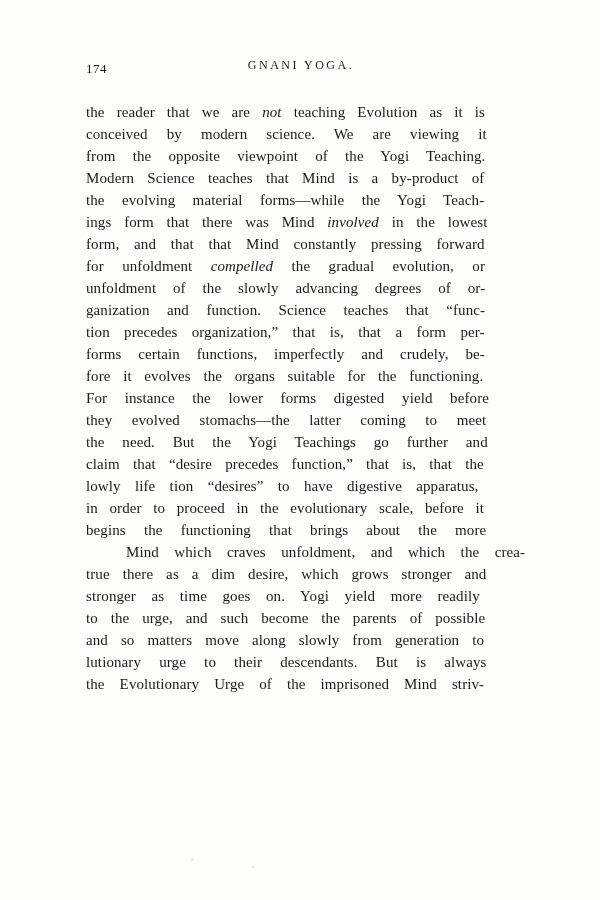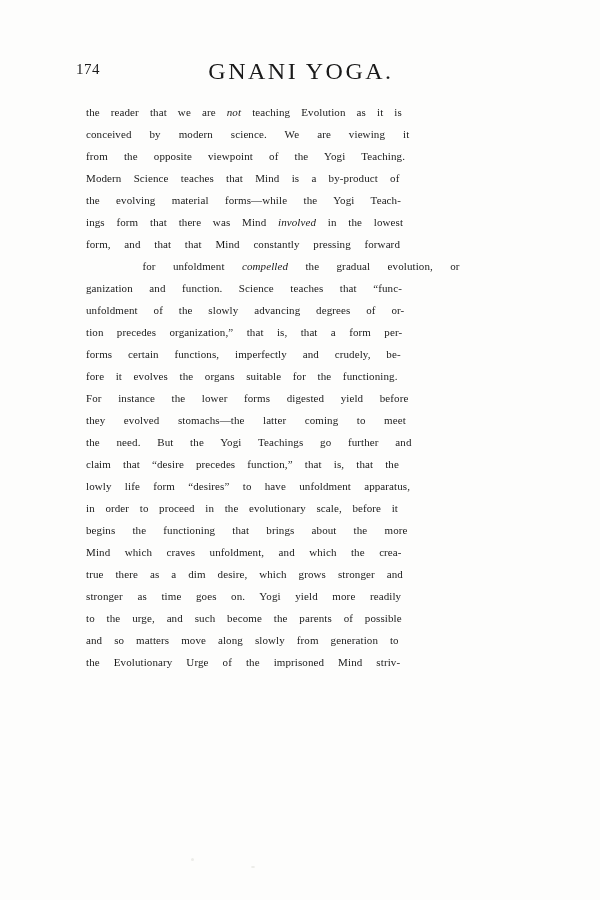--- a/index.html
+++ b/index.html
@@ -13,41 +13,41 @@
   .page {
     position: relative;
     width: 600px;
     height: 900px;
     background: #fdfdfc;
     font-family: "Liberation Serif", "DejaVu Serif", serif;
     color: #1a1a1a;
   }
   .pagenum {
     position: absolute;
-    left: 76px;
+    left: 86px;
     top: 61px;
-    font-size: 15px;
+    font-size: 13px;
     letter-spacing: 0.5px;
     text-align: center;
   }
   .running-title {
     position: absolute;
     left: 86px;
     top: 58px;
     width: 430px;
     text-align: center;
-    font-size: 24px;
+    font-size: 12px;
     letter-spacing: 2.5px;
   }
   .body-text {
     position: absolute;
     left: 86px;
     top: 101px;
     width: 430px;
-    font-size: 11px;
+    font-size: 15px;
     line-height: 22px;
     letter-spacing: 0.1px;
   }
   .line {
     height: 22px;
     overflow: visible;
   }
   .line .inner {
     display: inline-block;
     white-space: nowrap;
@@ -71,35 +71,36 @@
     <span class="running-title">GNANI YOGA.</span>
   </div>
   <div class="body-text">
       <div class="line" style="word-spacing: 8.2px;"><span class="inner"><span>the reader that we are </span><span class="em">not</span><span> teaching Evolution as it is</span></span></div>
       <div class="line" style="word-spacing: 15.1429px;"><span class="inner"><span>conceived by modern science. We are viewing it</span></span></div>
       <div class="line" style="word-spacing: 13.2857px;"><span class="inner"><span>from the opposite viewpoint of the Yogi Teaching.</span></span></div>
       <div class="line" style="word-spacing: 9.375px;"><span class="inner"><span>Modern Science teaches that Mind is a by-product of</span></span></div>
       <div class="line" style="word-spacing: 13.5px;"><span class="inner"><span>the evolving material forms—while the Yogi Teach-</span></span></div>
       <div class="line" style="word-spacing: 8.88889px;"><span class="inner"><span>ings form that there was Mind </span><span class="em">involved</span><span> in the lowest</span></span></div>
       <div class="line" style="word-spacing: 10.8571px;"><span class="inner"><span>form, and that that Mind constantly pressing forward</span></span></div>
-      <div class="line" style="word-spacing: 14.5px; text-align: center;"><span class="inner"><span>for unfoldment </span><span class="em">compelled</span><span> the gradual evolution, or</span></span></div>
+      <div class="line" style="word-spacing: 14.5px;"><span class="inner"><span>for unfoldment </span><span class="em">compelled</span><span> the gradual evolution, or</span></span></div>
+      <div class="line" style="word-spacing: 13px;"><span class="inner"><span>unfoldment of the slowly advancing degrees of or-</span></span></div>
       <div class="line" style="word-spacing: 13.6667px;"><span class="inner"><span>ganization and function. Science teaches that “func-</span></span></div>
-      <div class="line" style="word-spacing: 13px;"><span class="inner"><span>unfoldment of the slowly advancing degrees of or-</span></span></div>
       <div class="line" style="word-spacing: 10.5px;"><span class="inner"><span>tion precedes organization,” that is, that a form per-</span></span></div>
       <div class="line" style="word-spacing: 13px;"><span class="inner"><span>forms certain functions, imperfectly and crudely, be-</span></span></div>
       <div class="line" style="word-spacing: 8.75px;"><span class="inner"><span>fore it evolves the organs suitable for the functioning.</span></span></div>
       <div class="line" style="word-spacing: 13.7143px;"><span class="inner"><span>For instance the lower forms digested yield before</span></span></div>
       <div class="line" style="word-spacing: 15.6667px;"><span class="inner"><span>they evolved stomachs—the latter coming to meet</span></span></div>
       <div class="line" style="word-spacing: 13.875px;"><span class="inner"><span>the need. But the Yogi Teachings go further and</span></span></div>
       <div class="line" style="word-spacing: 9.25px;"><span class="inner"><span>claim that “desire precedes function,” that is, that the</span></span></div>
-      <div class="line" style="word-spacing: 10.4286px;"><span class="inner"><span>lowly life form “desires” to have unfoldment apparatus,</span></span></div>
+      <div class="line" style="word-spacing: 10.4286px;"><span class="inner"><span>lowly life tion “desires” to have digestive apparatus,</span></span></div>
       <div class="line" style="word-spacing: 7.77778px;"><span class="inner"><span>in order to proceed in the evolutionary scale, before it</span></span></div>
       <div class="line" style="word-spacing: 14.2857px;"><span class="inner"><span>begins the functioning that brings about the more</span></span></div>
-      <div class="line" style="word-spacing: 11.5714px;"><span class="inner"><span>Mind which craves unfoldment, and which the crea-</span></span></div>
+      <div class="line" style="word-spacing: 11.5714px; margin-left: 40px;"><span class="inner"><span>Mind which craves unfoldment, and which the crea-</span></span></div>
       <div class="line" style="word-spacing: 9.11111px;"><span class="inner"><span>true there as a dim desire, which grows stronger and</span></span></div>
       <div class="line" style="word-spacing: 11.75px;"><span class="inner"><span>stronger as time goes on. Yogi yield more readily</span></span></div>
       <div class="line" style="word-spacing: 9px;"><span class="inner"><span>to the urge, and such become the parents of possible</span></span></div>
       <div class="line" style="word-spacing: 9.125px;"><span class="inner"><span>and so matters move along slowly from generation to</span></span></div>
+      <div class="line" style="word-spacing: 14.2857px;"><span class="inner"><span>lutionary urge to their descendants. But is always</span></span></div>
       <div class="line" style="word-spacing: 11.1429px;"><span class="inner"><span>the Evolutionary Urge of the imprisoned Mind striv-</span></span></div>
     </div>
   <div class="speck s1"></div>
   <div class="speck s2"></div>
 </div>
 
 </body></html>

